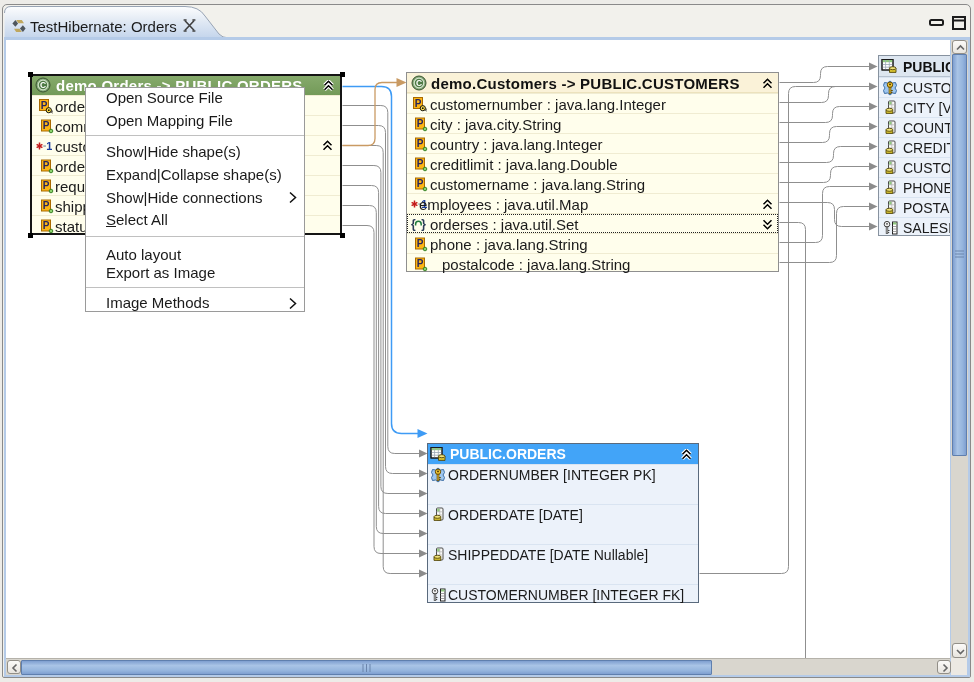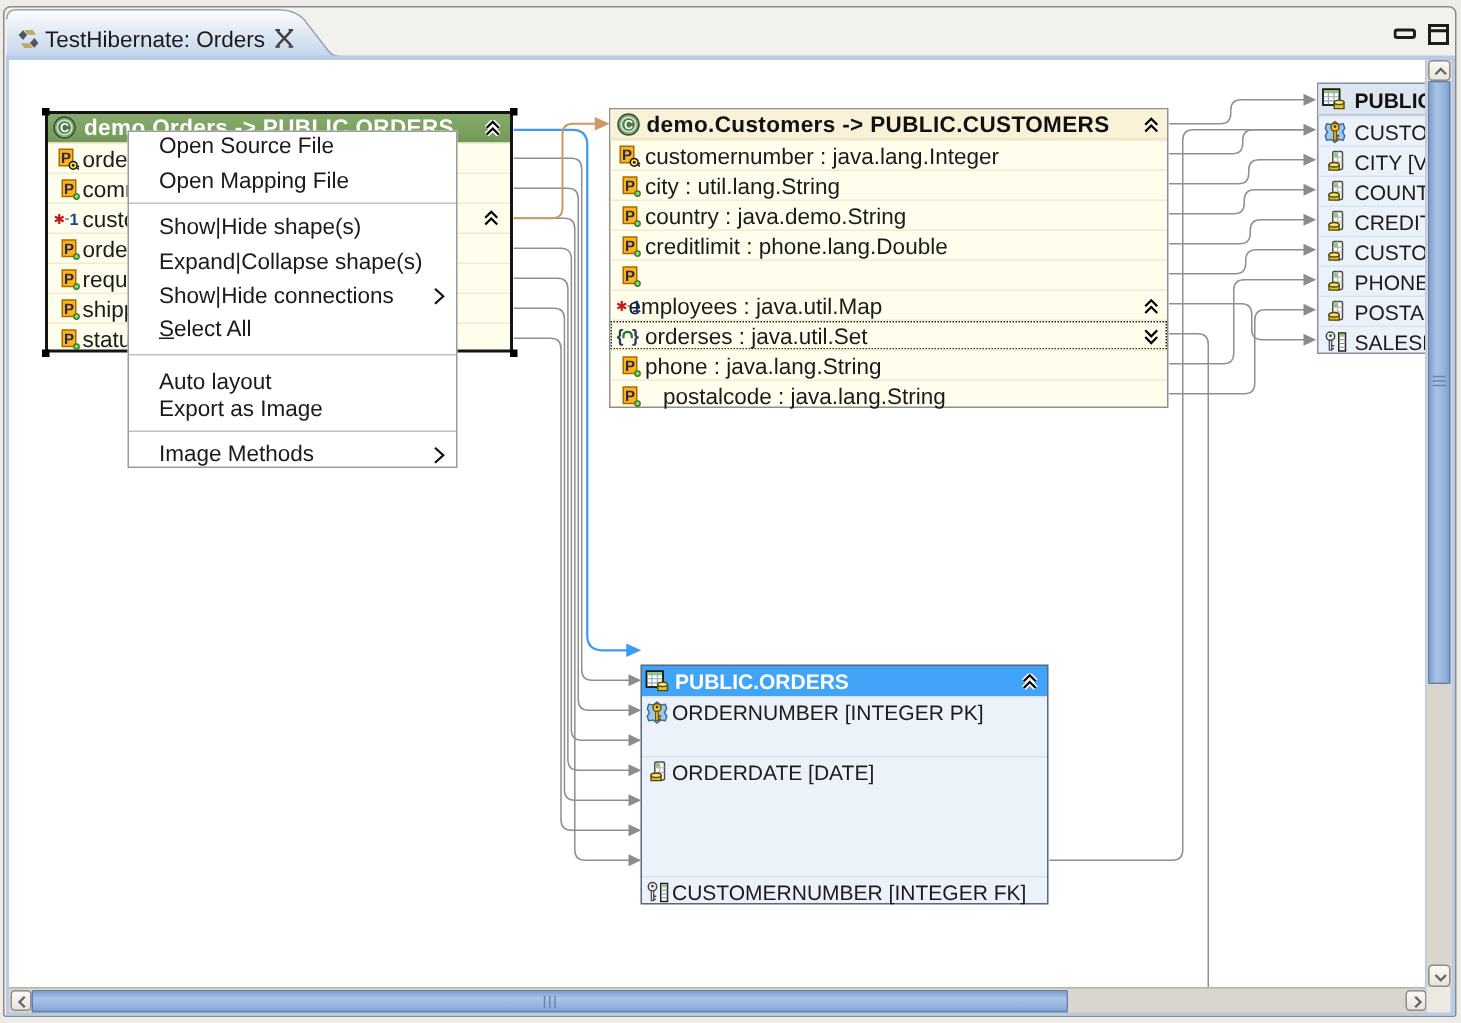--- a/index.html
+++ b/index.html
@@ -206,44 +206,45 @@
               <path d="M13.8 13.5 L15.6 15 M14.8 12.6 L15.8 13.4" stroke="#111" stroke-width="1"></path>
             </svg>
             <div class="rtext" style="left:23px">customernumber : java.lang.Integer</div>
           </div>
           <div class="row" style="top:40px">
             <svg class="icon" style="left:5px;top:2px" width="16" height="16" viewBox="0 0 16 16">
               <rect x="3.5" y="2" width="9" height="11" fill="#fdb515" stroke="#a96a00"></rect>
               <text x="8" y="11" font-size="10" font-weight="bold" fill="#27275e" text-anchor="middle" font-family="Liberation Sans">P</text>
               <circle cx="13" cy="13" r="1.8" fill="#8ed46e" stroke="#2f7a1d" stroke-width="0.9"></circle>
             </svg>
-            <div class="rtext" style="left:23px">city : util.lang.String</div>
+            <div class="rtext" style="left:23px">city : java.city.String</div>
           </div>
           <div class="row" style="top:60px">
             <svg class="icon" style="left:5px;top:2px" width="16" height="16" viewBox="0 0 16 16">
               <rect x="3.5" y="2" width="9" height="11" fill="#fdb515" stroke="#a96a00"></rect>
               <text x="8" y="11" font-size="10" font-weight="bold" fill="#27275e" text-anchor="middle" font-family="Liberation Sans">P</text>
               <circle cx="13" cy="13" r="1.8" fill="#8ed46e" stroke="#2f7a1d" stroke-width="0.9"></circle>
             </svg>
-            <div class="rtext" style="left:23px">country : java.demo.String</div>
+            <div class="rtext" style="left:23px">country : java.lang.Integer</div>
           </div>
           <div class="row" style="top:80px">
             <svg class="icon" style="left:5px;top:2px" width="16" height="16" viewBox="0 0 16 16">
               <rect x="3.5" y="2" width="9" height="11" fill="#fdb515" stroke="#a96a00"></rect>
               <text x="8" y="11" font-size="10" font-weight="bold" fill="#27275e" text-anchor="middle" font-family="Liberation Sans">P</text>
               <circle cx="13" cy="13" r="1.8" fill="#8ed46e" stroke="#2f7a1d" stroke-width="0.9"></circle>
             </svg>
-            <div class="rtext" style="left:23px">creditlimit : phone.lang.Double</div>
+            <div class="rtext" style="left:23px">creditlimit : java.lang.Double</div>
           </div>
           <div class="row" style="top:100px">
             <svg class="icon" style="left:5px;top:2px" width="16" height="16" viewBox="0 0 16 16">
               <rect x="3.5" y="2" width="9" height="11" fill="#fdb515" stroke="#a96a00"></rect>
               <text x="8" y="11" font-size="10" font-weight="bold" fill="#27275e" text-anchor="middle" font-family="Liberation Sans">P</text>
               <circle cx="13" cy="13" r="1.8" fill="#8ed46e" stroke="#2f7a1d" stroke-width="0.9"></circle>
             </svg>
+            <div class="rtext" style="left:23px">customername : java.lang.String</div>
           </div>
           <div class="row" style="top:120px">
             <svg class="icon" style="left:4px;top:2px" width="16" height="16" viewBox="0 0 16 16">
               <g stroke="#c41b1b" stroke-width="1.5">
                 <path d="M3.5 4.6 V11.4 M0.6 6.3 L6.4 9.7 M0.6 9.7 L6.4 6.3"></path>
               </g>
               <rect x="7.3" y="7.4" width="2.6" height="1.3" fill="#8a9aa8"></rect>
               <text x="10.3" y="12" font-size="11" font-weight="bold" fill="#1d3f9e" font-family="Liberation Sans">1</text>
             </svg>
             <div class="rtext" style="left:12px">employees : java.util.Map</div>
@@ -308,20 +309,30 @@
           </div>
           <div class="trow" style="top:60px">
             <svg class="icon" style="left:3px;top:2px" width="16" height="16" viewBox="0 0 16 16">
               <rect x="5.5" y="1" width="6.5" height="12" rx="1" fill="#fcfcf9" stroke="#4a4a4a"></rect>
               <rect x="6.2" y="1.7" width="2.6" height="3" fill="#8fc97e"></rect>
               <path d="M5.5 4.8 H12 M5.5 8 H12 M8.8 1 V13" stroke="#b0b0b0" stroke-width="0.7"></path>
               <path d="M3 9.8 h6.8 v3.6 h-6.8 z" fill="#d8c22f" stroke="#53470c" stroke-width="0.9"></path>
               <ellipse cx="6.4" cy="9.8" rx="3.4" ry="1.5" fill="#f0e37a" stroke="#53470c" stroke-width="0.9"></ellipse>
             </svg>
             <div class="rtext" style="left:20px">ORDERDATE [DATE]</div>
+          </div>
+          <div class="trow" style="top:100px">
+            <svg class="icon" style="left:3px;top:2px" width="16" height="16" viewBox="0 0 16 16">
+              <rect x="5.5" y="1" width="6.5" height="12" rx="1" fill="#fcfcf9" stroke="#4a4a4a"></rect>
+              <rect x="6.2" y="1.7" width="2.6" height="3" fill="#8fc97e"></rect>
+              <path d="M5.5 4.8 H12 M5.5 8 H12 M8.8 1 V13" stroke="#b0b0b0" stroke-width="0.7"></path>
+              <path d="M3 9.8 h6.8 v3.6 h-6.8 z" fill="#d8c22f" stroke="#53470c" stroke-width="0.9"></path>
+              <ellipse cx="6.4" cy="9.8" rx="3.4" ry="1.5" fill="#f0e37a" stroke="#53470c" stroke-width="0.9"></ellipse>
+            </svg>
+            <div class="rtext" style="left:20px">SHIPPEDDATE [DATE Nullable]</div>
           </div>
           <div class="trow" style="top:140px">
             <svg class="icon" style="left:3px;top:2px" width="16" height="16" viewBox="0 0 16 16">
               <circle cx="4" cy="4.2" r="2.8" fill="#f2f2f2" stroke="#444" stroke-width="1"></circle>
               <circle cx="4" cy="3.8" r="0.9" fill="#444"></circle>
               <rect x="3.2" y="6.8" width="1.6" height="6.6" fill="#e8e8e8" stroke="#444" stroke-width="0.8"></rect>
               <path d="M5 10.5 h1.5 M5 12.5 h1.2" stroke="#444" stroke-width="1"></path>
               <rect x="9.5" y="2" width="4.5" height="12" fill="#fff" stroke="#222" stroke-width="1"></rect>
               <rect x="10" y="2.5" width="3.5" height="2" fill="#8fc97e"></rect>
               <path d="M9.5 6.5 h4.5 M9.5 9 h4.5 M9.5 11.5 h4.5" stroke="#888" stroke-width="0.8"></path>

